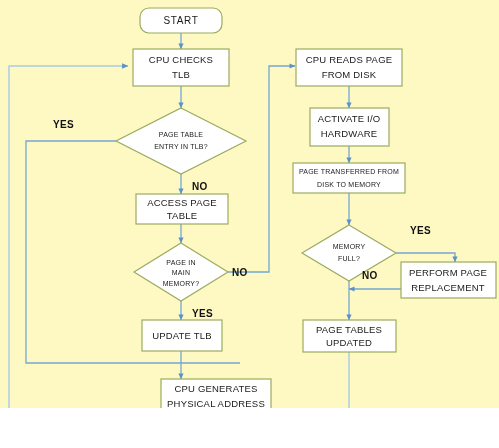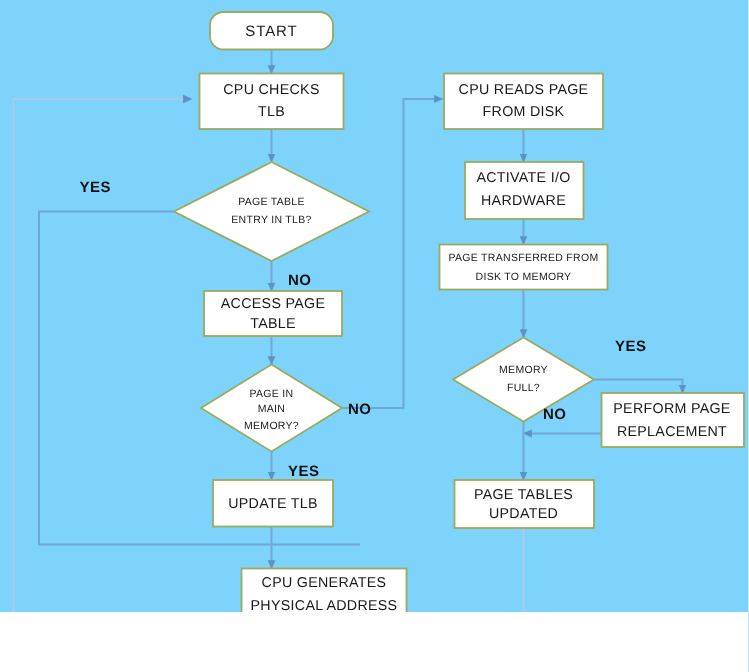--- a/index.html
+++ b/index.html
@@ -4,21 +4,21 @@
 <style>
   html, body {
     margin: 0;
     padding: 0;
     background: #ffffff;
   }
   #canvas {
     position: relative;
     width: 499px;
     height: 408px;
-    background: #7dd3fc;
+    background: #fef9c3;
     font-family: "Liberation Sans", sans-serif;
     overflow: hidden;
   }
   svg#flow {
     position: absolute;
     left: 0;
     top: 0;
     width: 499px;
     height: 448px;
   }

